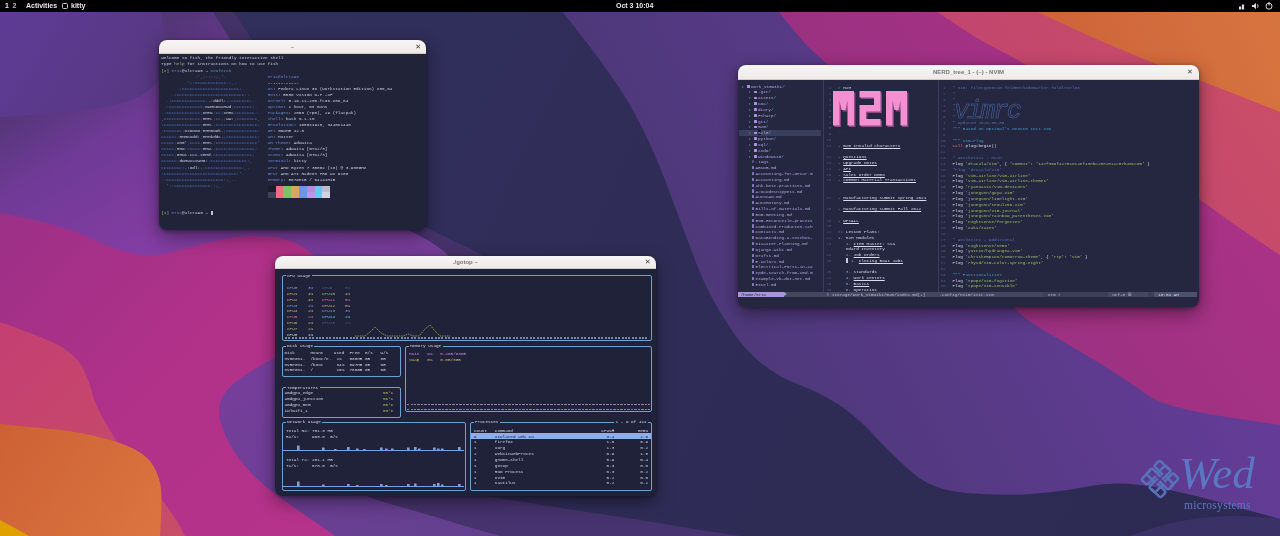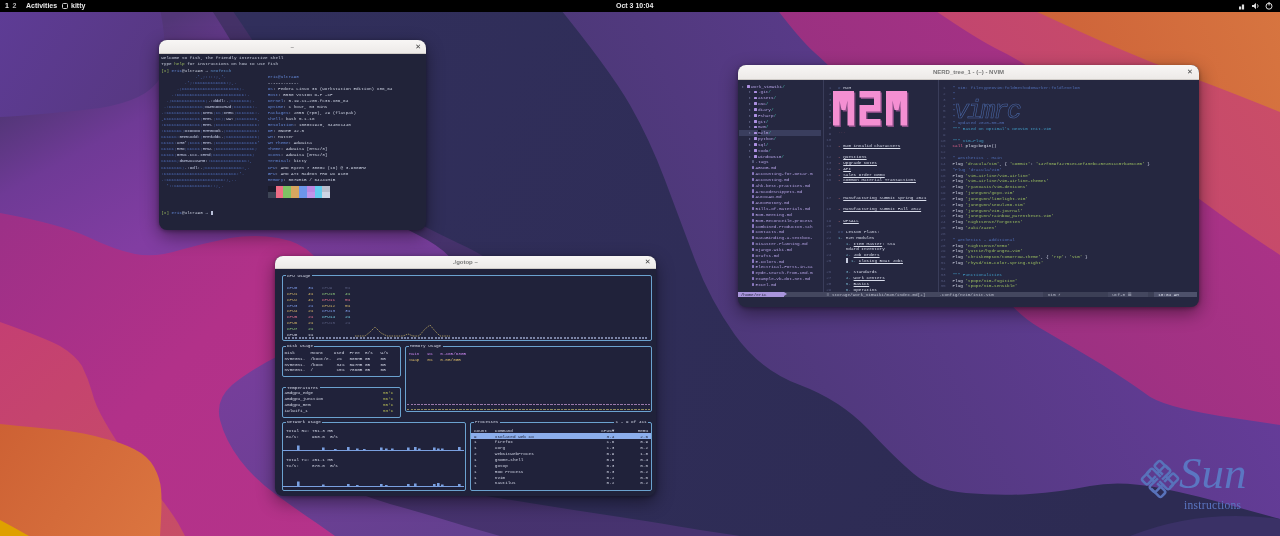--- a/index.html
+++ b/index.html
@@ -475,14 +475,14 @@
         <g transform="rotate(180)">
           <path d="M-13,1 V11.5 Q-13,13.5 -11,13.5 H-7 Q-5,13.5 -5,11.5 V1"></path>
           <path d="M-2,1 V11.5 Q-2,13.5 0,13.5 H4 Q6,13.5 6,11.5 V1"></path>
         </g>
         <g transform="rotate(270)">
           <path d="M-13,1 V11.5 Q-13,13.5 -11,13.5 H-7 Q-5,13.5 -5,11.5 V1"></path>
           <path d="M-2,1 V11.5 Q-2,13.5 0,13.5 H4 Q6,13.5 6,11.5 V1"></path>
         </g>
       </g>
     </svg>
-    <div style="position:absolute;left:1179px;top:447px;font-family:'Liberation Serif',serif;font-style:italic;font-size:45px;color:#5b76c2">Sun</div>
-    <div style="position:absolute;left:1184px;top:499px;font-family:'Liberation Serif',serif;font-size:11.5px;letter-spacing:0.3px;color:#5b76c2">instructions</div>
+    <div style="position:absolute;left:1179px;top:447px;font-family:'Liberation Serif',serif;font-style:italic;font-size:45px;color:#5b76c2">Wed</div>
+    <div style="position:absolute;left:1184px;top:499px;font-family:'Liberation Serif',serif;font-size:11.5px;letter-spacing:0.3px;color:#5b76c2">microsystems</div>
 </div>
 </body></html>

